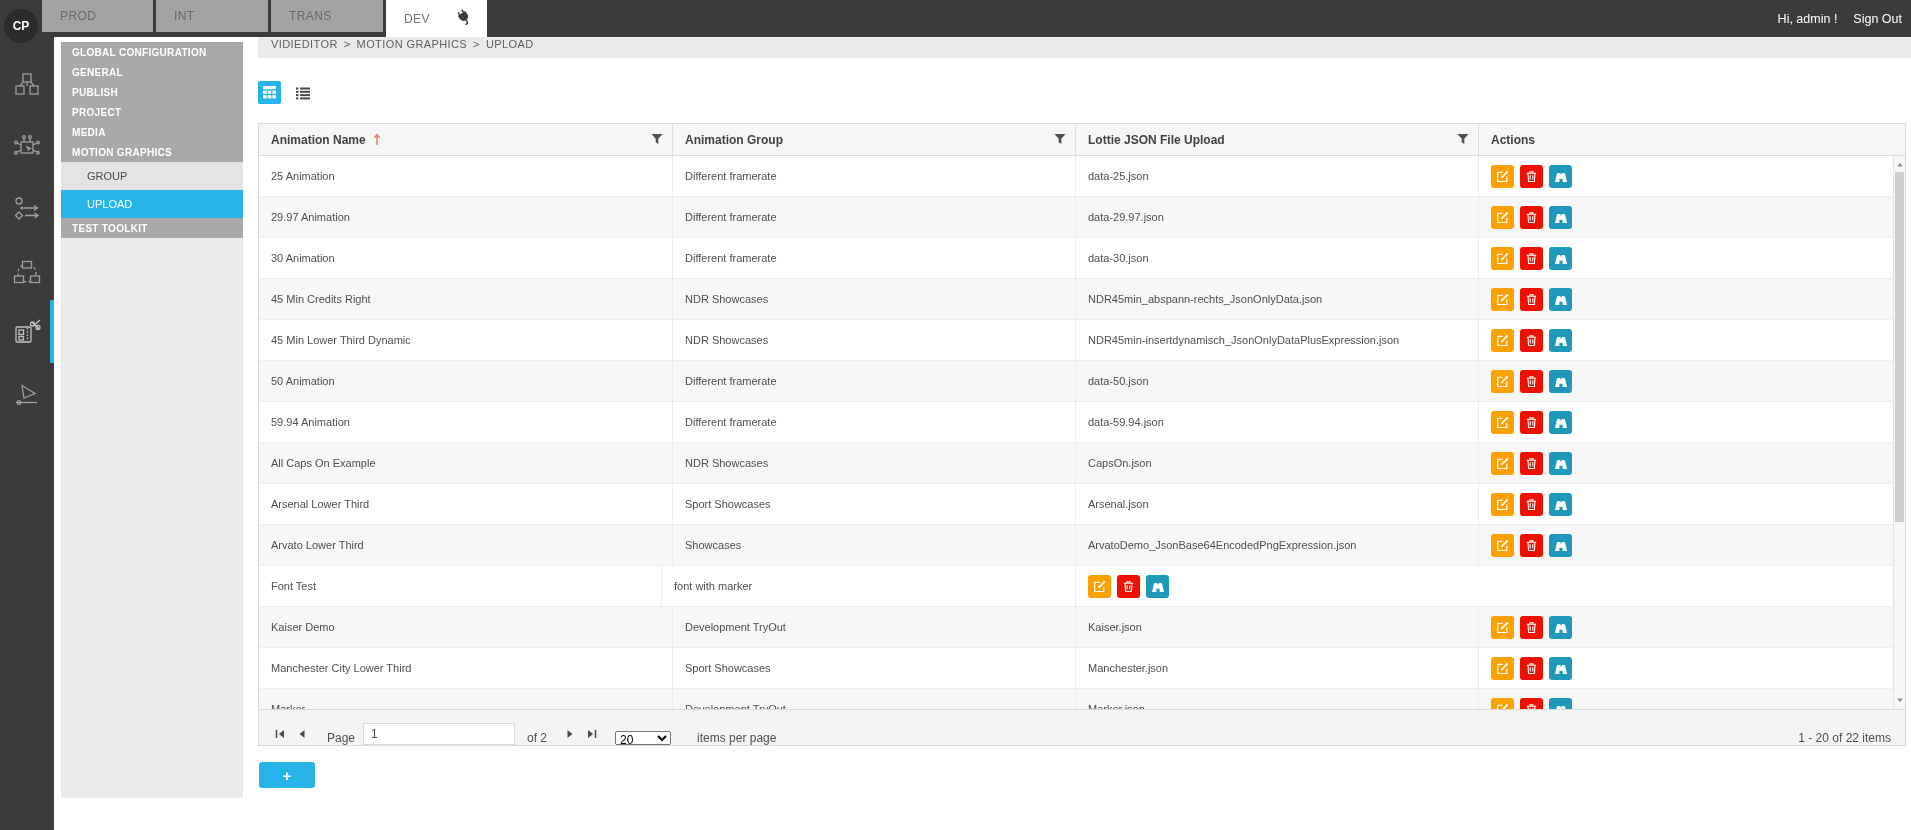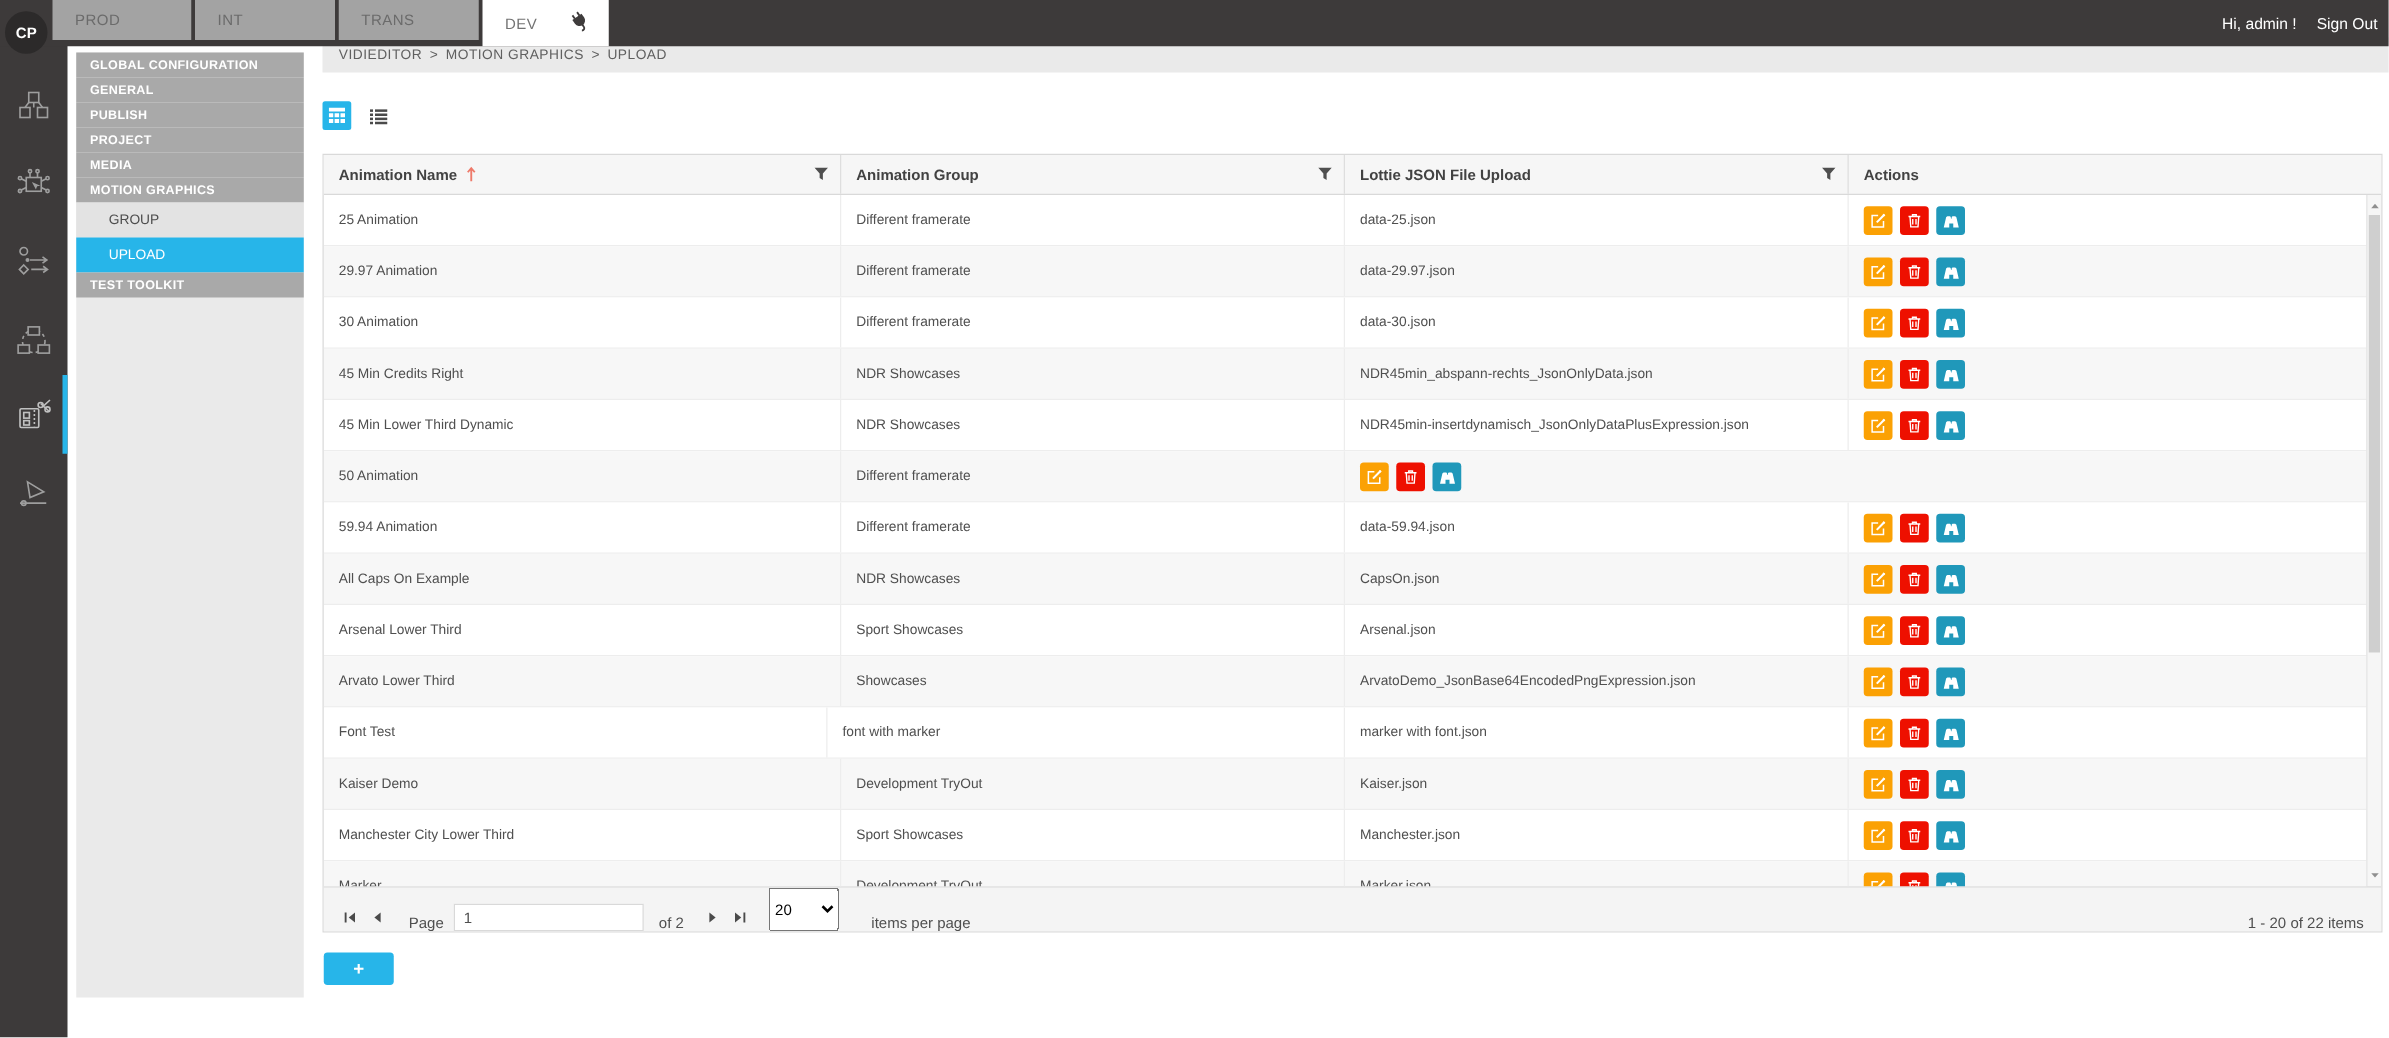--- a/index.html
+++ b/index.html
@@ -72,21 +72,21 @@
 
   
   .pager { height:36px; border-top:1px solid #d9d9d9; background:#f4f4f4; display:flex; align-items:flex-end;
            padding:0 10px; font-size:12px; color:#4f4f4f; }
   .pbtn { background:transparent; border:none; width:22px; height:22px; display:flex; align-items:center;
           justify-content:center; cursor:pointer; }
   .pager .plabel { margin:0 8px 0 14px; }
   .page-input { width:152px; height:22px; border:1px solid #d9d9d9; background:#fff; font-size:12px;
                 padding-left:7px; color:#4f4f4f; font-family:"Liberation Sans",sans-serif; }
   .of-label { margin:0 12px; }
-  .pp-select { width:56px; height:35px; margin:0 4px 0 12px; font-size:12px; font-family:"Liberation Sans",sans-serif; }
+  .pp-select { width:56px; height:14px; margin:0 4px 0 12px; font-size:12px; font-family:"Liberation Sans",sans-serif; }
   .pp-label { margin-left:22px; }
   .summary { margin-left:auto; padding-right:4px; }
 
   .add-btn { position:absolute; left:259px; top:762px; width:56px; height:26px; background:#27b5e9;
              border:none; border-radius:3px; color:#fff; font-size:15px; font-weight:bold; cursor:pointer; }
 </style>
 </head>
 <body>
 
 <div class="rail">
@@ -399,20 +399,21 @@
             <button class="abtn prev">
               <svg width="14" height="13" viewBox="0 0 14 13">
                 <path fill="#fff" d="M1 12 2.8 4.2c.2-.8.8-1.2 1.6-1.2h1c.7 0 1.2.4 1.3 1.1l.1.9h.4l.1-.9c.1-.7.6-1.1 1.3-1.1h1c.8 0 1.4.4 1.6 1.2L13 12H8.6V8.8H5.4V12H1z"></path>
               </svg>
             </button>
           </div>
         </div>
         <div class="t-row alt">
           <div class="t-cell" style="width: 414px;">50 Animation</div>
           <div class="t-cell" style="width: 403px;">Different framerate</div>
+          <div class="t-cell" style="width: 403px;">data-50.json</div>
           <div class="t-cell actions" style="width: 414px;">
             <button class="abtn edit">
               <svg width="13" height="13" viewBox="0 0 13 13">
                 <g fill="none" stroke="#fff" stroke-width="1.2">
                   <path d="M10.8 6.8v4.7H1.7V2.4h4.8"></path>
                   <path d="M5.4 7.9 11.6 1.6" stroke-width="1.7"></path>
                 </g>
                 <path d="M11 1l1.2 1.2-1 1L10 2z" fill="#fff"></path>
               </svg>
             </button>
@@ -543,21 +544,20 @@
             <button class="abtn prev">
               <svg width="14" height="13" viewBox="0 0 14 13">
                 <path fill="#fff" d="M1 12 2.8 4.2c.2-.8.8-1.2 1.6-1.2h1c.7 0 1.2.4 1.3 1.1l.1.9h.4l.1-.9c.1-.7.6-1.1 1.3-1.1h1c.8 0 1.4.4 1.6 1.2L13 12H8.6V8.8H5.4V12H1z"></path>
               </svg>
             </button>
           </div>
         </div>
         <div class="t-row">
           <div class="t-cell" style="width: 403px;">Font Test</div>
           <div class="t-cell" style="width: 414px;">font with marker</div>
-          <div class="t-cell" style="width: 403px;">marker with font.json</div>
           <div class="t-cell actions" style="width: 414px;">
             <button class="abtn edit">
               <svg width="13" height="13" viewBox="0 0 13 13">
                 <g fill="none" stroke="#fff" stroke-width="1.2">
                   <path d="M10.8 6.8v4.7H1.7V2.4h4.8"></path>
                   <path d="M5.4 7.9 11.6 1.6" stroke-width="1.7"></path>
                 </g>
                 <path d="M11 1l1.2 1.2-1 1L10 2z" fill="#fff"></path>
               </svg>
             </button>

